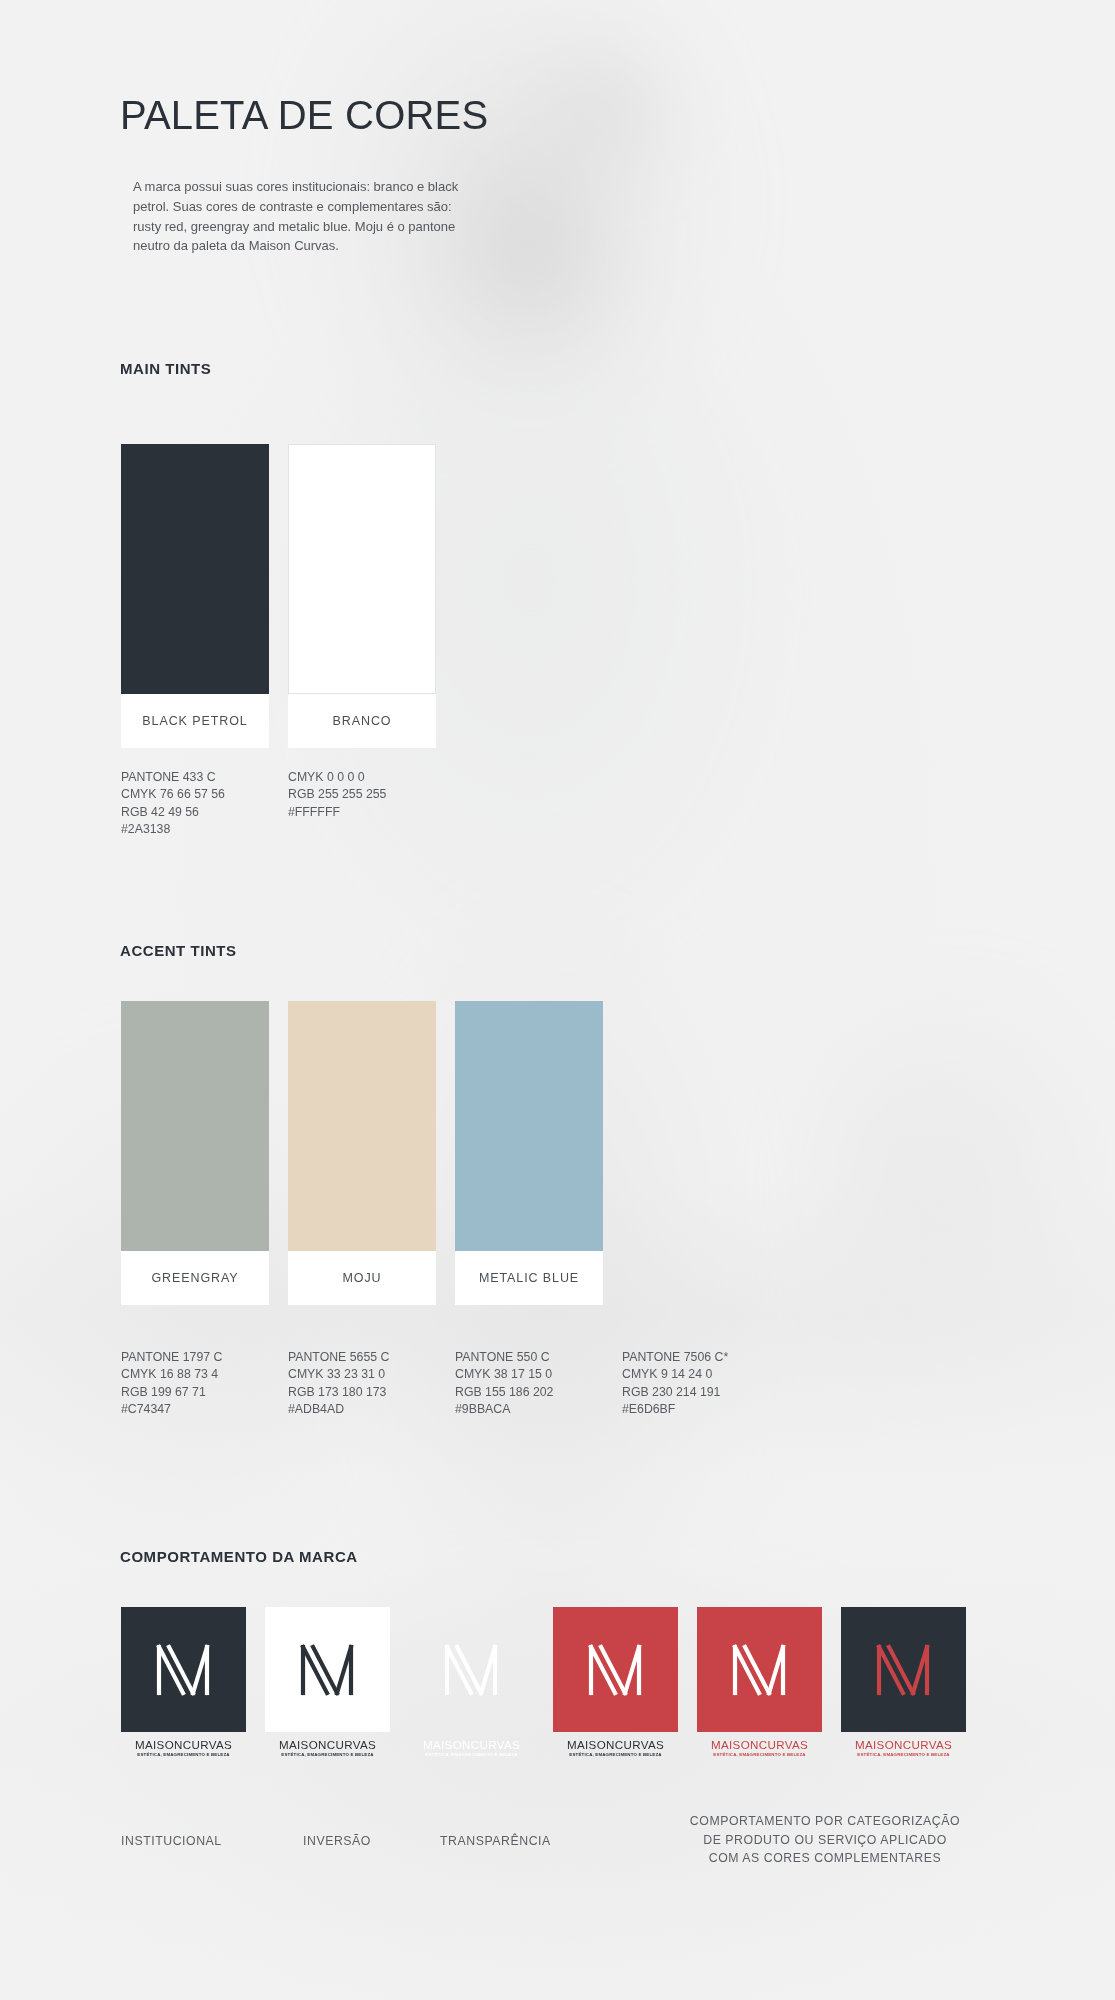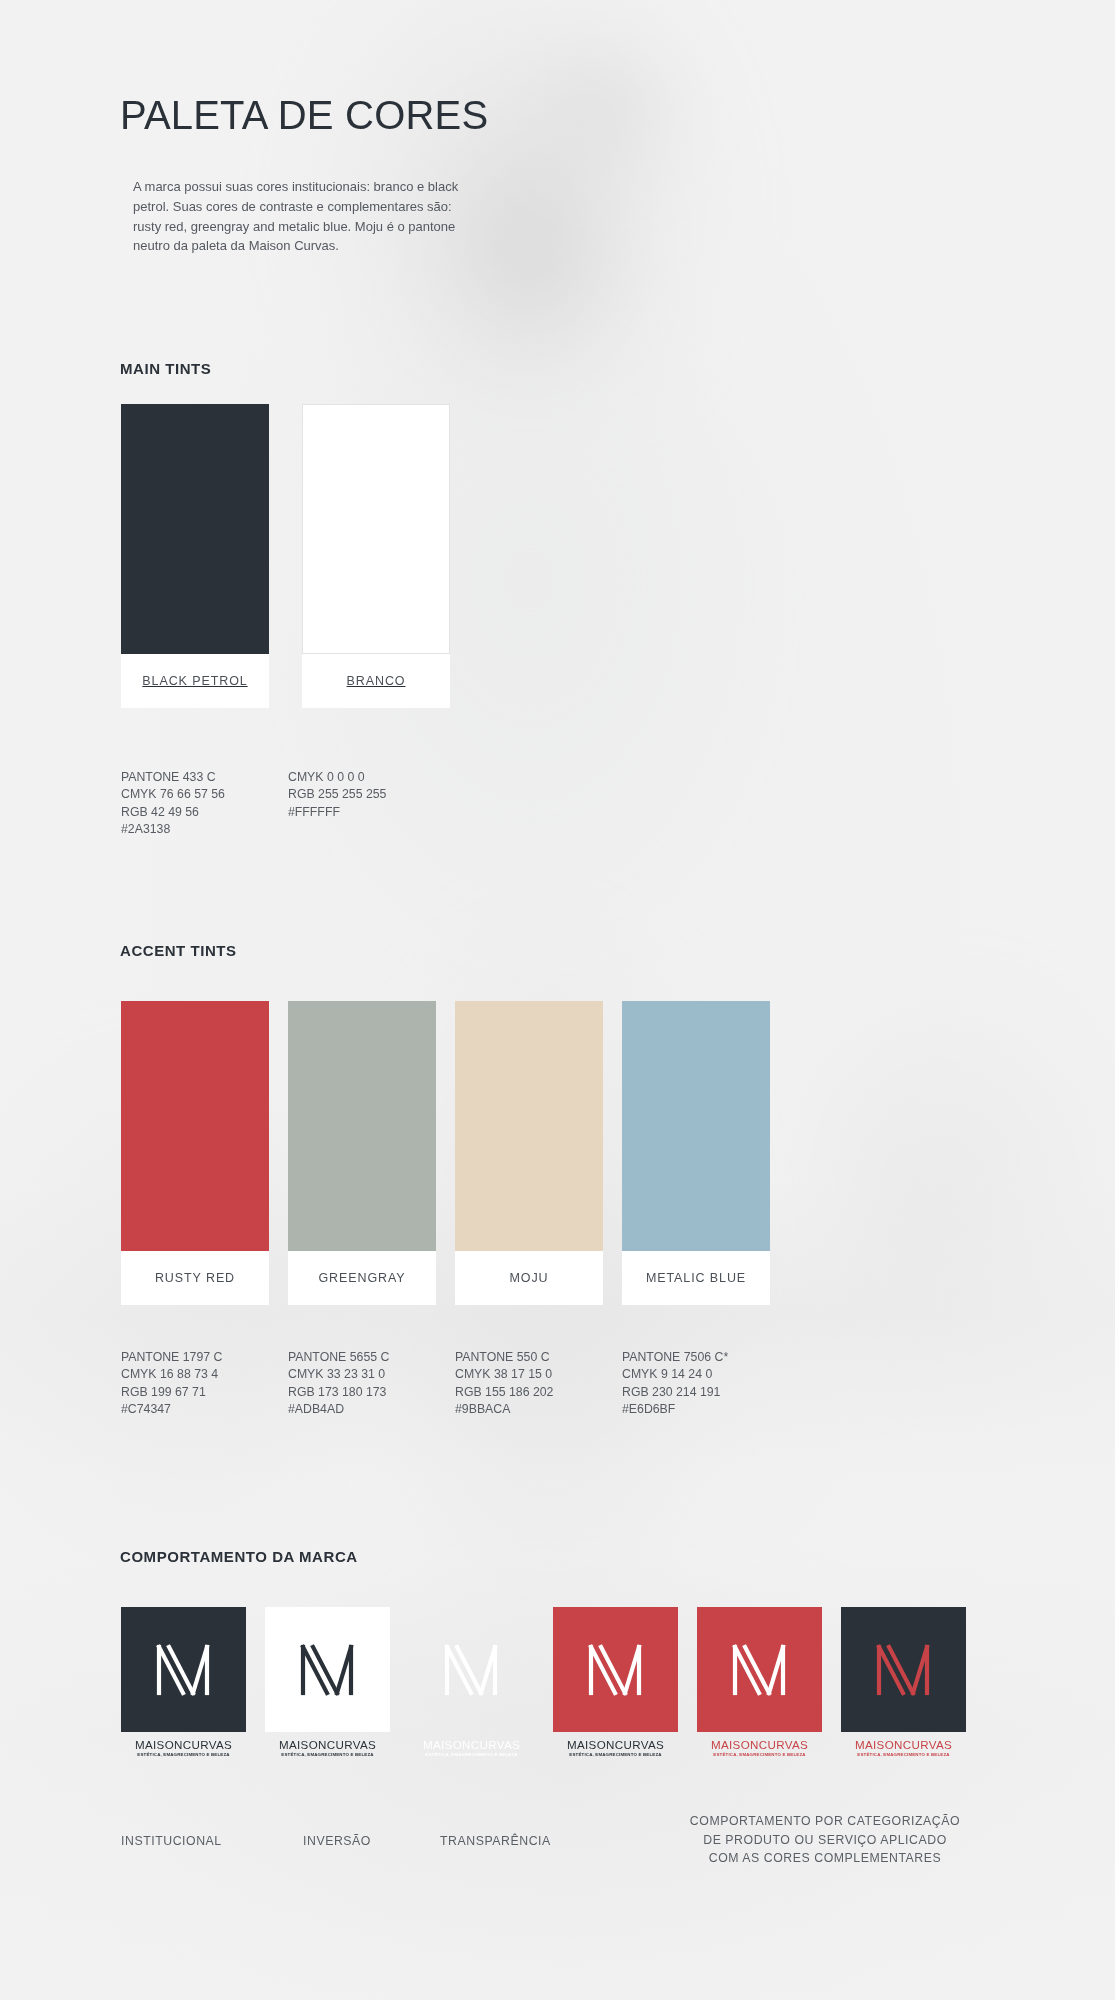--- a/index.html
+++ b/index.html
@@ -102,21 +102,21 @@
     letter-spacing: .55px;
     color: #2b3139;
     margin: 0;
   }
   #h-main    { left: 120px; top: 360px; }
   #h-accent  { left: 120px; top: 942px; }
   #h-brand   { left: 120px; top: 1548px; }
 
   
   .swatch-row { position: absolute; display: flex; }
-  #row-main   { left: 121px; top: 404px;  gap: 33px; text-decoration: underline; }
+  #row-main   { left: 121px; top: 444px;  gap: 19px; }
   #row-accent { left: 121px; top: 1001px; gap: 19px; }
 
   .swatch { width: 148px; }
   .swatch .chip {
     width: 148px;
     height: 250px;
     display: block;
   }
   .swatch .chip.bordered { box-sizing: border-box; border: 1px solid #e3e3e3; }
   .swatch .name {
@@ -232,24 +232,20 @@
 RGB 42 49 56
 #2A3138</div>
     <div class="spec">CMYK 0 0 0 0
 RGB 255 255 255
 #FFFFFF</div>
   </div>
 
   <h2 class="section-heading" id="h-accent">ACCENT TINTS</h2>
 
   <div class="swatch-row" id="row-accent">
-    <div class="swatch">
-      <span class="chip" style="background:#C74347"></span>
-      <div class="name">RUSTY RED</div>
-    </div>
     <div class="swatch">
       <span class="chip" style="background:#ADB4AD"></span>
       <div class="name">GREENGRAY</div>
     </div>
     <div class="swatch">
       <span class="chip" style="background:#E6D6BF"></span>
       <div class="name">MOJU</div>
     </div>
     <div class="swatch">
       <span class="chip" style="background:#9BBACA"></span>

